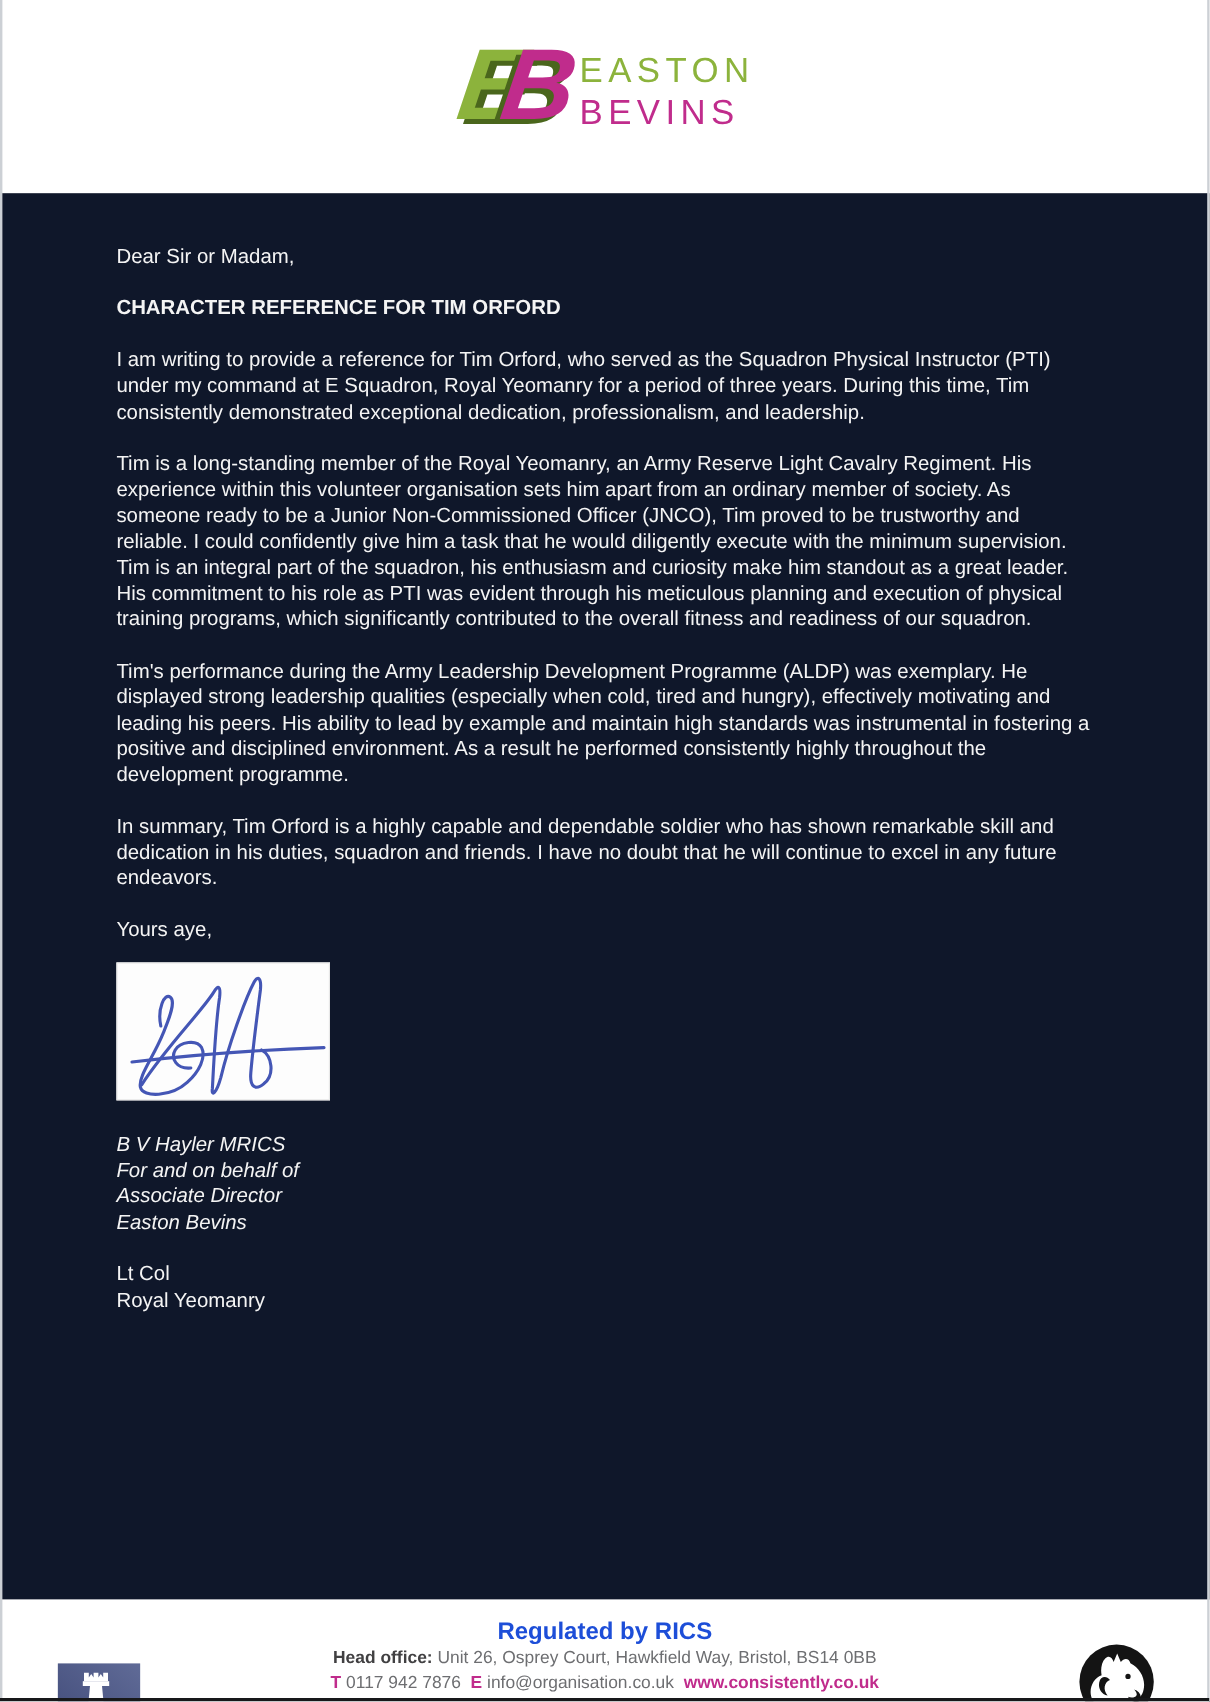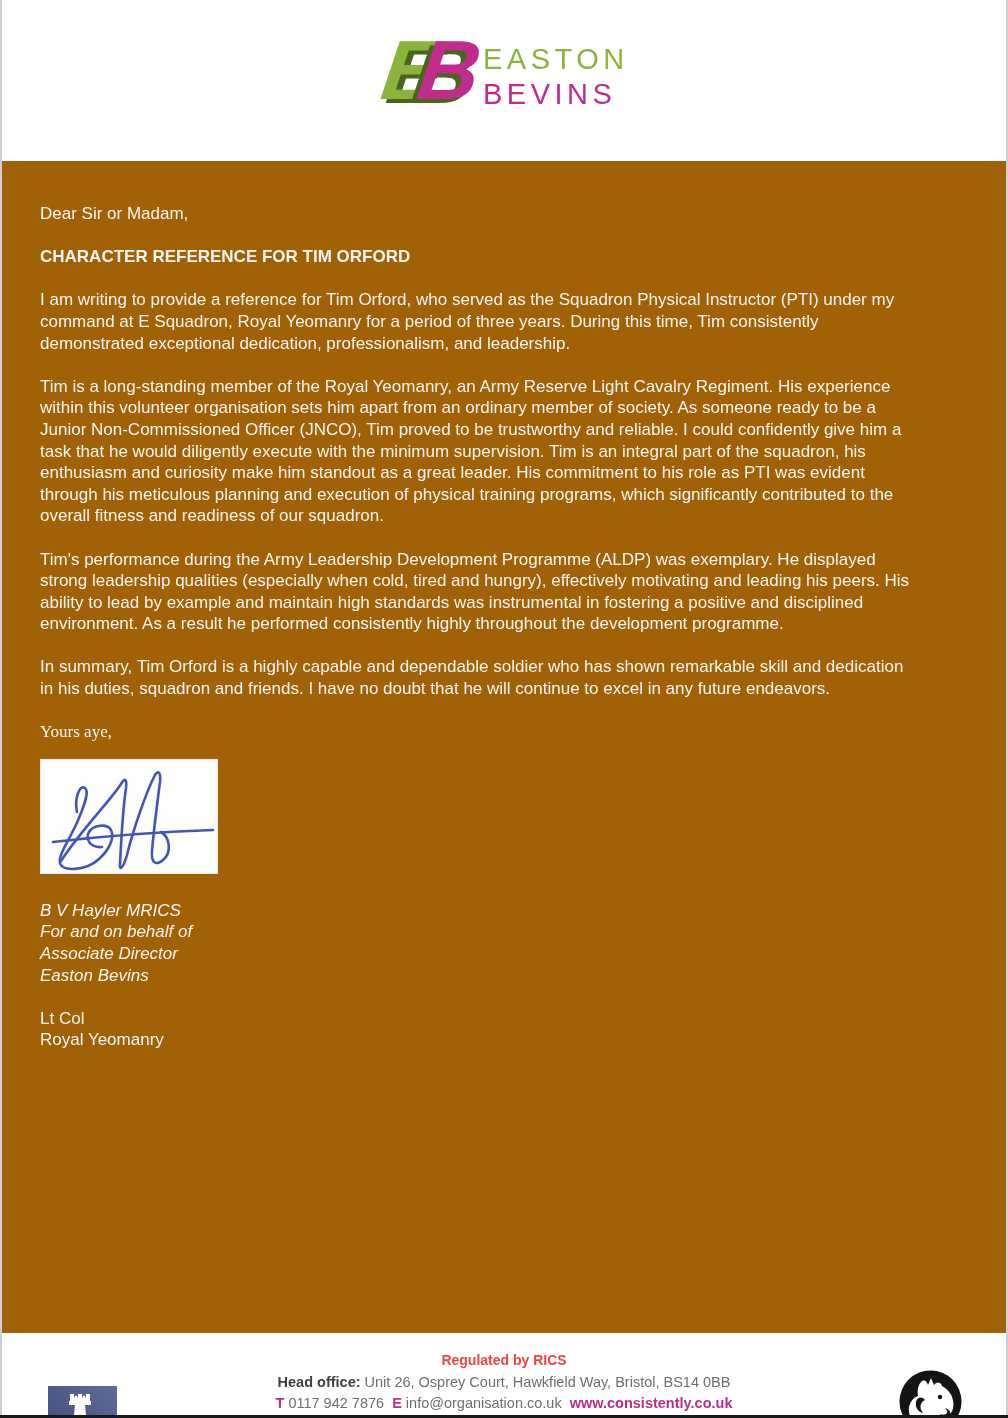--- a/index.html
+++ b/index.html
@@ -16,39 +16,39 @@
     line-height:84px;transform:skewX(-8deg);letter-spacing:-4px;
   }
   .mono .e{left:0;color:var(--green);text-shadow:6px 4px 0 var(--dkgreen);z-index:1;}
   .mono .b{left:36px;color:var(--magenta);text-shadow:-5px 4px 0 var(--dkgreen);z-index:2;}
   .wordmark{position:absolute;left:100px;top:6px;}
   .wordmark .w1{color:var(--green);}
   .wordmark .w2{color:var(--magenta);}
   .wordmark div{font-size:29px;font-weight:400;letter-spacing:4.5px;line-height:35px;}
   
   .letter{
-    position:absolute;left:0;top:161px;width:100%;height:1172px;background:#a16207;
-    box-sizing:border-box;padding:42px 96px 0 40px;color:#f4f4f4;
+    position:absolute;left:0;top:161px;width:100%;height:1172px;background:#0f172a;
+    box-sizing:border-box;padding:42px 96px 0 97px;color:#f4f4f4;
     font-size:17px;line-height:21.6px;
   }
   .letter p{margin:0 0 21.6px 0;}
   .subject{font-weight:700;}
   .sig-box{
     width:178px;height:115px;background:#fdfdfd;margin:16px 0 0 0;
     border:1px solid #e8e8e8;box-sizing:border-box;
   }
   .sig-name-block{margin-top:26px;font-style:italic;}
   .rank-block{margin-top:21.6px;}
   
   .footer{
     position:absolute;left:0;top:1333px;width:100%;height:85px;background:#ffffff;
     text-align:center;box-sizing:border-box;padding-top:17px;
   }
   .footer .line{font-size:14.5px;line-height:21.5px;color:#6d6e71;}
-  .footer .regulated{font-weight:700;color:#ef4444;font-size:14px;}
+  .footer .regulated{font-weight:700;color:#1d4ed8;font-size:20px;}
   .footer .bold-dark{font-weight:700;color:#414042;text-align:right;}
   .footer .accent{font-weight:700;color:var(--magenta);}
   
   .castle-badge{position:absolute;left:48px;top:1386px;}
   .lion-badge{position:absolute;left:899px;top:1370px;}
   
   .edge-left{position:absolute;left:0;top:0;bottom:0;width:2px;background:#ccd0d5;z-index:8;}
   .edge-right{position:absolute;right:0;top:0;bottom:0;width:2px;background:#ccd0d5;z-index:8;}
   .edge-bottom{position:absolute;left:0;right:0;bottom:0;height:3px;background:#17181a;z-index:9;}
 </style>
@@ -70,21 +70,21 @@
     </div>
   </div>
 
   <div class="letter">
     <p>Dear Sir or Madam,</p>
     <p class="subject">CHARACTER REFERENCE FOR TIM ORFORD</p>
     <p>I am writing to provide a reference for Tim Orford, who served as the Squadron Physical Instructor (PTI) under my command at E Squadron, Royal Yeomanry for a period of three years. During this time, Tim consistently demonstrated exceptional dedication, professionalism, and leadership.</p>
     <p>Tim is a long-standing member of the Royal Yeomanry, an Army Reserve Light Cavalry Regiment. His experience within this volunteer organisation sets him apart from an ordinary member of society. As someone ready to be a Junior Non-Commissioned Officer (JNCO), Tim proved to be trustworthy and reliable. I could confidently give him a task that he would diligently execute with the minimum supervision. Tim is an integral part of the squadron, his enthusiasm and curiosity make him standout as a great leader. His commitment to his role as PTI was evident through his meticulous planning and execution of physical training programs, which significantly contributed to the overall fitness and readiness of our squadron.</p>
     <p>Tim's performance during the Army Leadership Development Programme (ALDP) was exemplary. He displayed strong leadership qualities (especially when cold, tired and hungry), effectively motivating and leading his peers. His ability to lead by example and maintain high standards was instrumental in fostering a positive and disciplined environment. As a result he performed consistently highly throughout the development programme.</p>
     <p>In summary, Tim Orford is a highly capable and dependable soldier who has shown remarkable skill and dedication in his duties, squadron and friends. I have no doubt that he will continue to excel in any future endeavors.</p>
-    <p style="margin-bottom:12px;font-family:Liberation Serif, serif;">Yours aye,</p>
+    <p style="margin-bottom:12px;">Yours aye,</p>
 
     <div class="sig-box">
       <svg width="176" height="113" viewBox="0 0 176 113" xmlns="http://www.w3.org/2000/svg">
         <g fill="none" stroke="#4456b5" stroke-width="2.6" stroke-linecap="round">
           <path d="M36,52 C33,38 39,24 44,28 C49,32 42,48 38,58 C30,78 17,94 19,103 C21,112 45,111 58,99 C68,90 74,78 70,70 C66,63 52,65 48,72 C44,79 49,88 61,87"></path>
           <path d="M20,101 C40,70 70,40 80,24 C84,17 86,19 85,28 C82,48 80,84 79,104 C78,111 82,109 86,95 C92,70 106,30 114,15 C117,10 120,12 119,22 C116,45 112,79 111,91 C110,103 115,106 122,100 C131,93 129,77 120,72"></path>
           <path d="M12,82 C55,77 115,72 172,70"></path>
         </g>
       </svg>
     </div>

